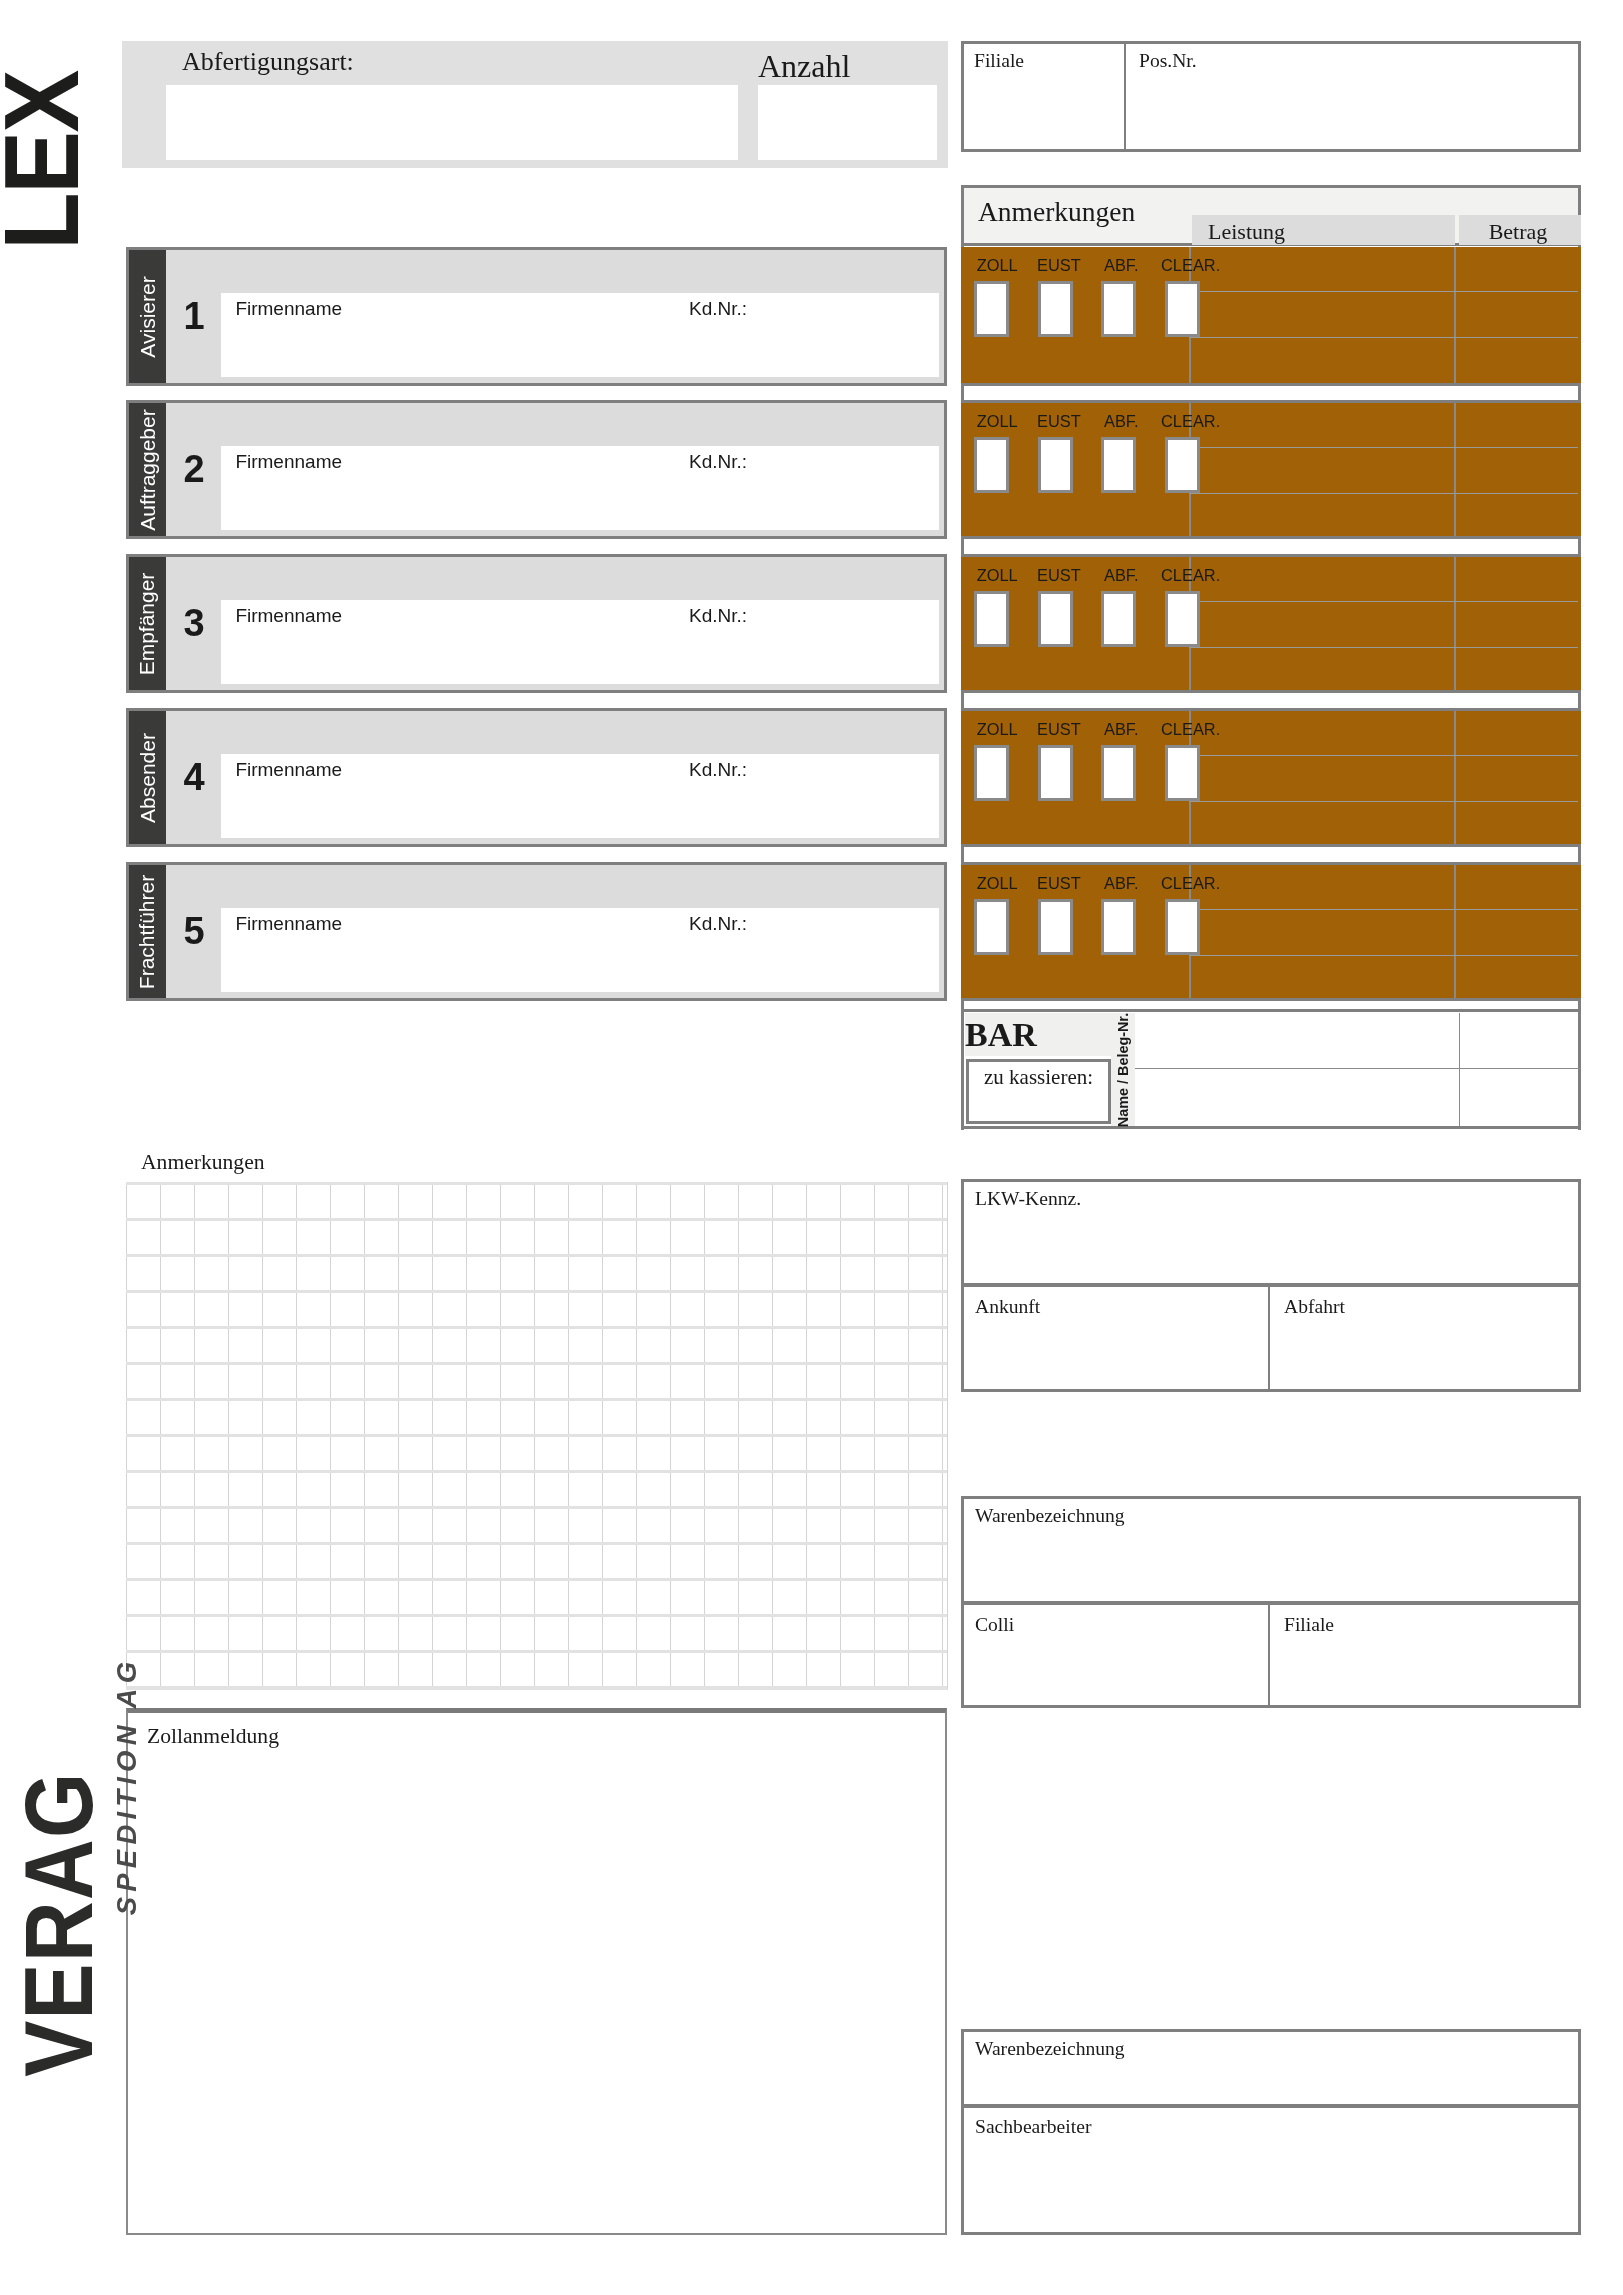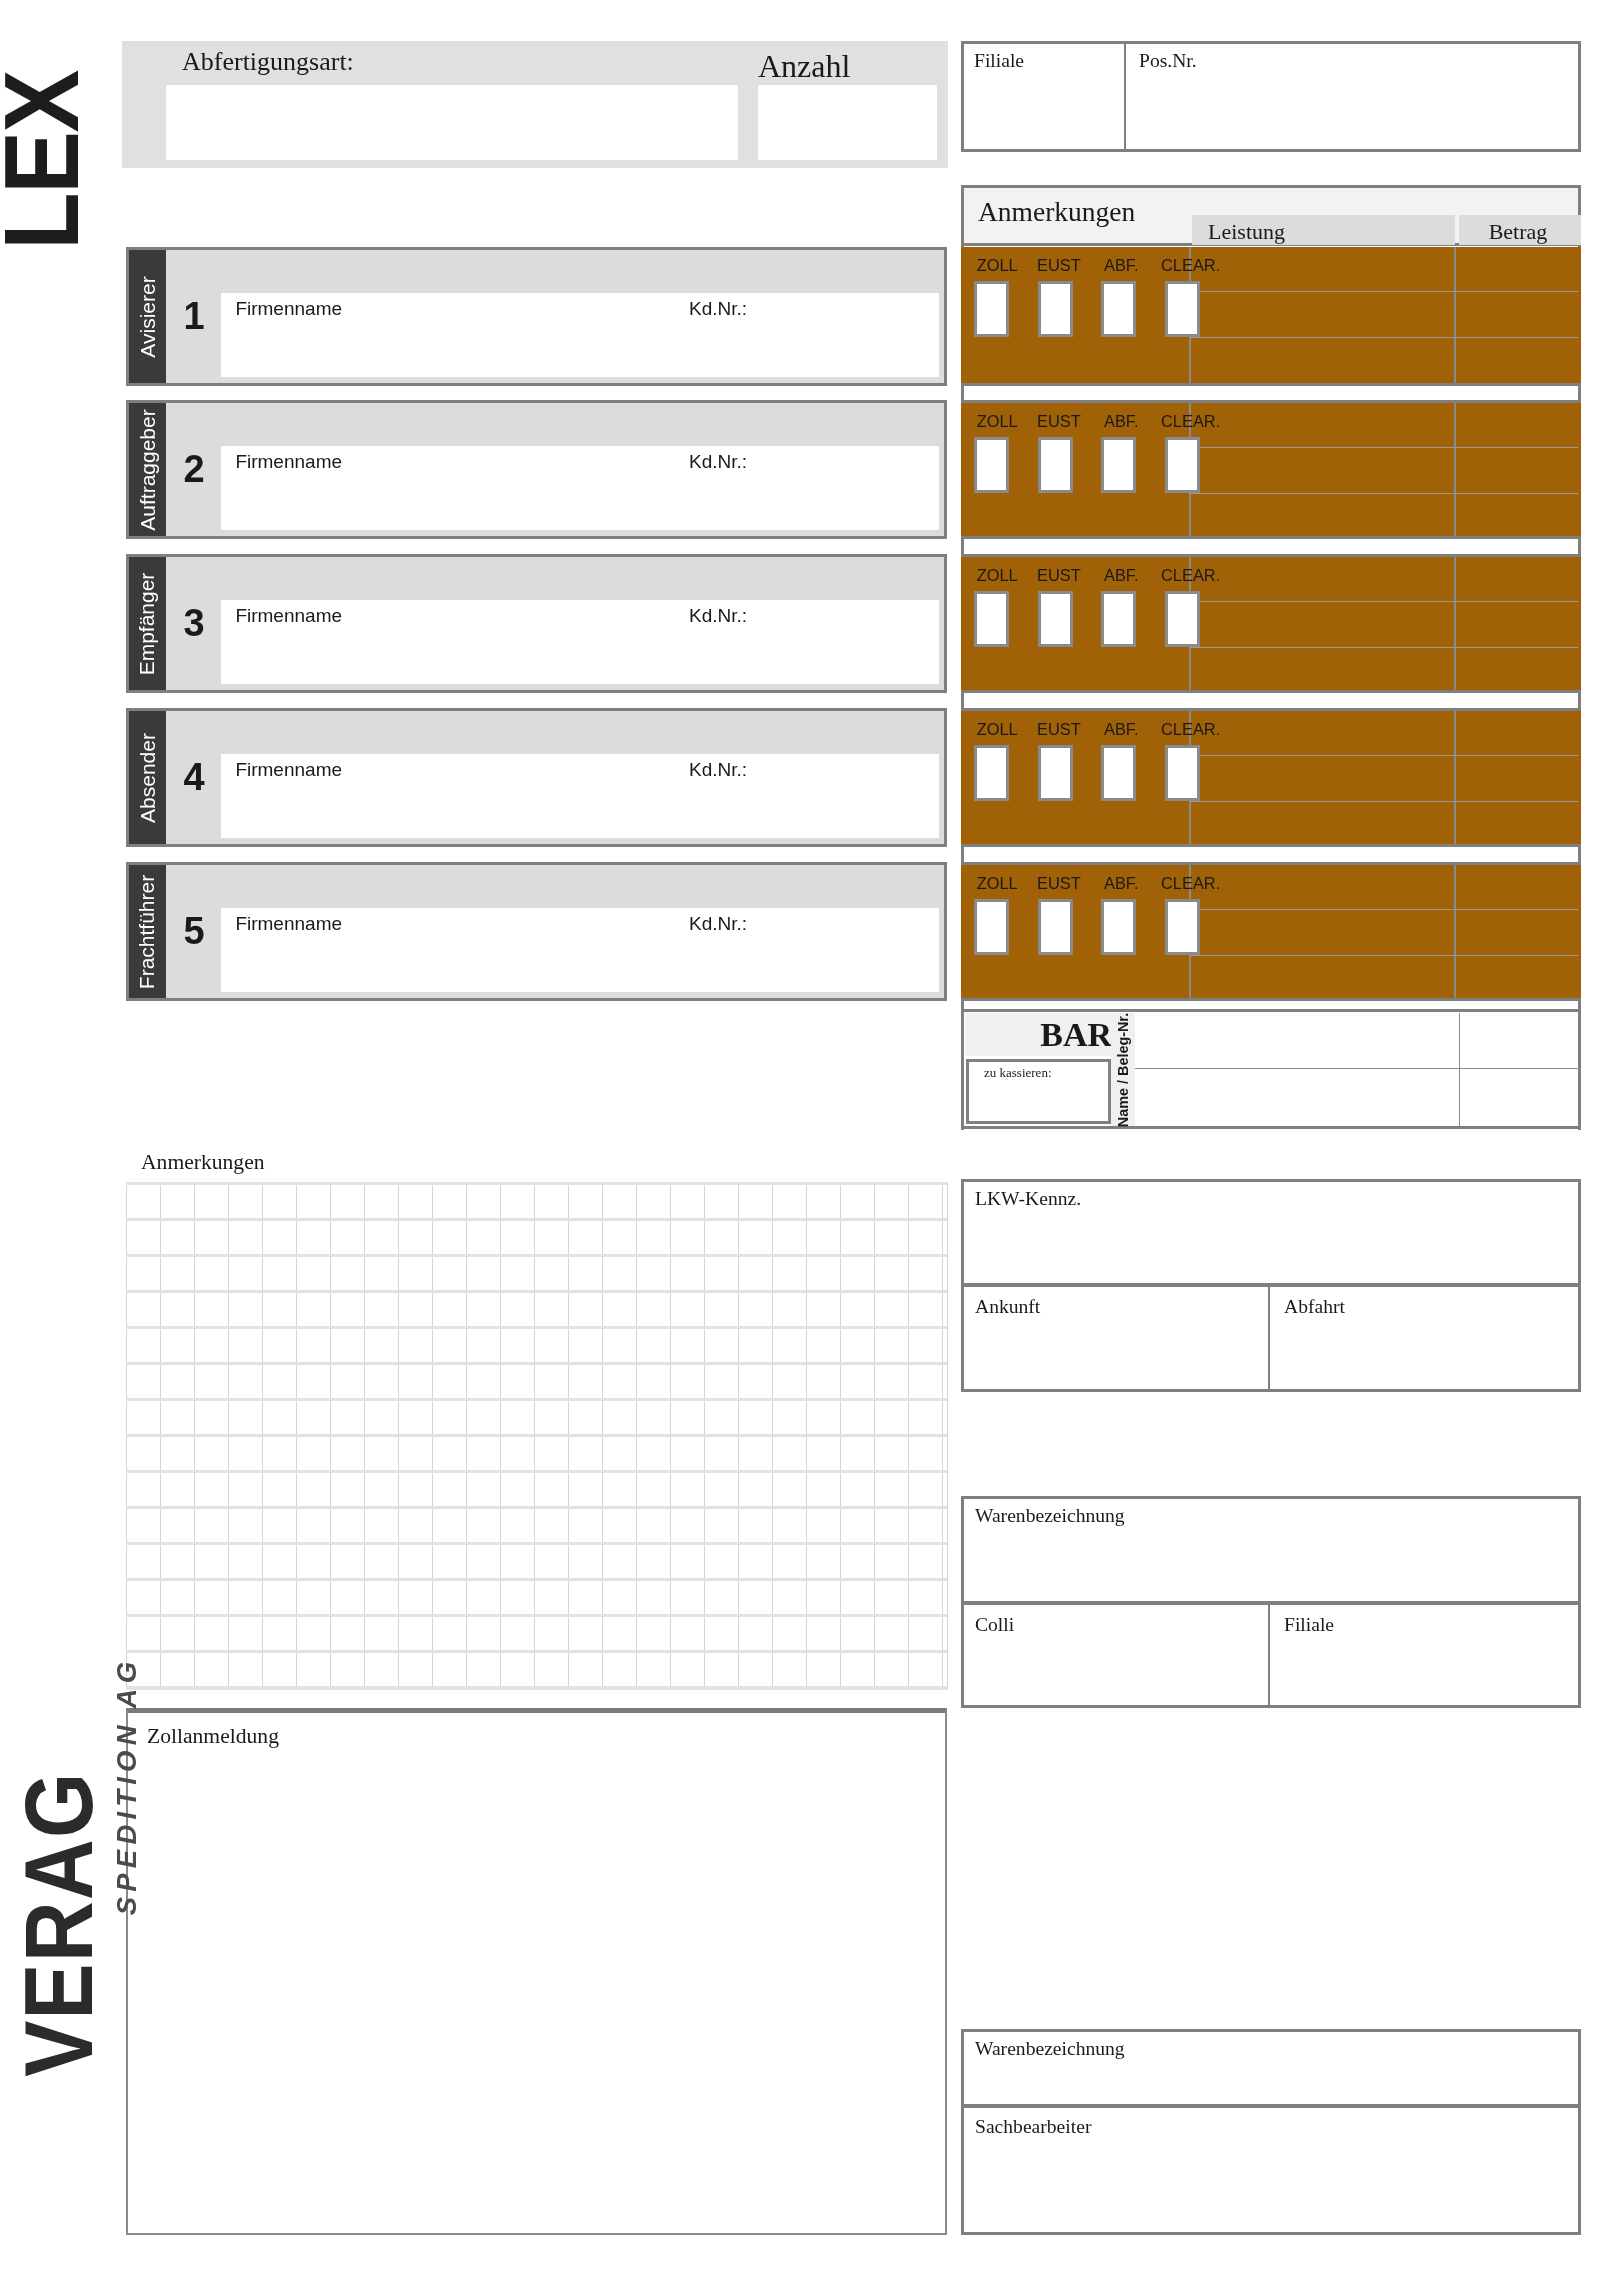--- a/index.html
+++ b/index.html
@@ -37,24 +37,24 @@
   .abr-block{position:absolute;left:961px;width:620px;height:139px;background:#a16207;border-bottom:3.9px solid #7f7f7f;border-top:3.9px solid #7f7f7f;box-sizing:border-box;}
   .abr-block.first{border-top:none;}
   .abr-vdiv1{position:absolute;left:228px;top:0;width:2px;height:100%;background:#8a8a8a;}
   .abr-vdiv2{position:absolute;left:493px;top:0;width:2px;height:100%;background:#8a8a8a;}
   .abr-hthin{position:absolute;left:228px;width:389px;height:1.3px;background:#9a9a9a;}
   .cb-label{position:absolute;top:9.2px;font-size:16.4px;letter-spacing:0px;}
   .cb-box{position:absolute;top:34px;width:35px;height:56px;border:3.9px solid #8a8a8a;background:#ffffff;box-sizing:border-box;}
 
   
   .bar-block{left:961px;top:1009px;width:620px;height:120px;border:3.9px solid #7f7f7f;box-sizing:border-box;background:#ffffff;}
-  .bar-cell{left:965px;top:1013px;width:147px;height:43px;background:#f0f0ef;display:flex;align-items:center;justify-content:flex-end;}
+  .bar-cell{left:965px;top:1013px;width:147px;height:43px;background:#f0f0ef;display:flex;align-items:center;justify-content:flex-start;}
   .bar-cell span{font-size:34px;font-weight:bold;}
   .zk-box{left:966px;top:1059px;width:145px;height:65px;border:3.3px solid #808080;background:#ffffff;box-sizing:border-box;}
-  .lbl-zk{left:984px;top:1065px;font-size:13px;}
+  .lbl-zk{left:984px;top:1065px;font-size:21px;}
   .nb-strip{left:1111px;top:1013px;width:23.6px;height:113px;background:#f0f0ef;}
   .nb-strip>span{font-size:14.4px;font-weight:bold;transform:rotate(-90deg);}
   .bar-hdiv{left:1135px;top:1068px;width:446px;height:1.3px;background:#8a8a8a;}
   .bar-vdiv{left:1459px;top:1013px;width:1.3px;height:113px;background:#8a8a8a;}
 
   
   .party-row{position:absolute;left:126px;width:821px;height:139px;border:3.3px solid #7f7f7f;background:#dcdcdc;box-sizing:border-box;}
   .party-bar{position:absolute;left:0;top:0;width:37px;height:100%;background:#3a3a39;display:flex;align-items:center;justify-content:center;}
   .party-bar>span{transform:rotate(-90deg);white-space:nowrap;color:#ffffff;font-size:21px;}
   .party-num{position:absolute;left:37px;top:0;width:56px;height:100%;display:flex;align-items:center;justify-content:center;font-size:38px;font-weight:bold;}

